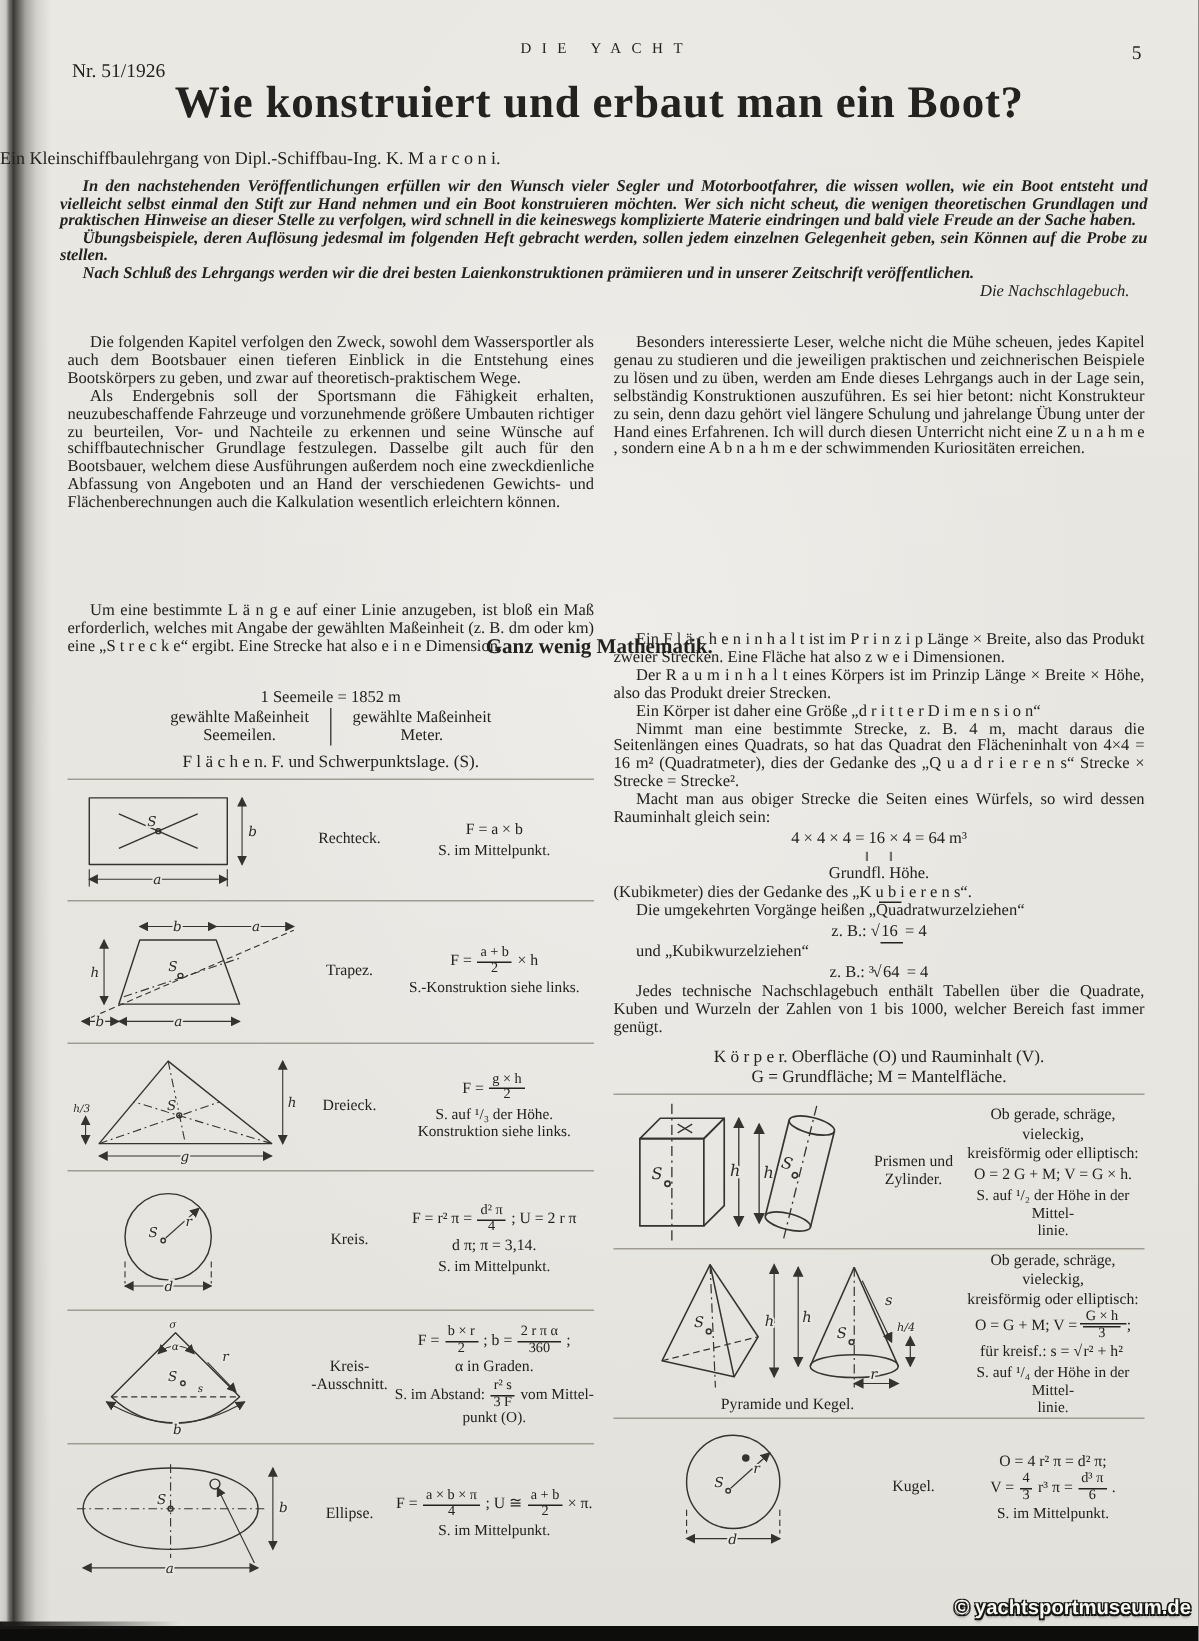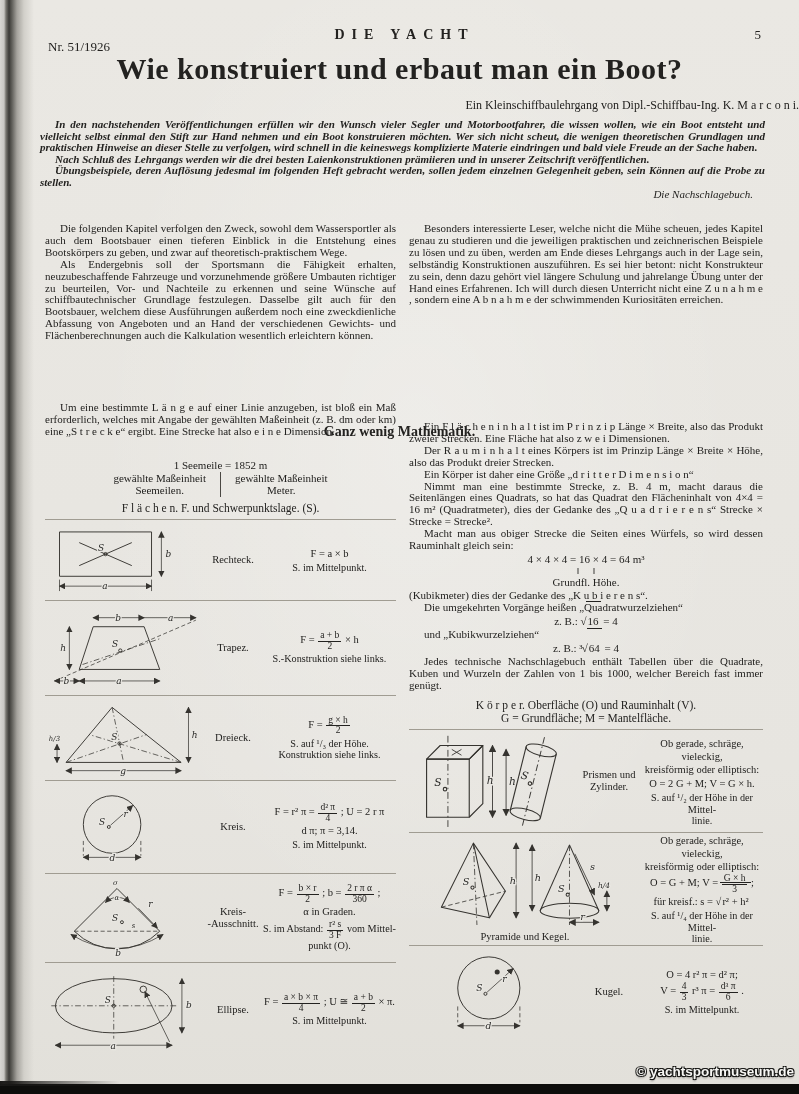--- a/index.html
+++ b/index.html
@@ -12,24 +12,24 @@
   }
   .binding{position:absolute;top:0;left:0;width:34px;height:1094px;
     background:linear-gradient(90deg,#d8d6d2 0,#c9c7c3 4px,#77756f 6px,#3b3a36 9px,#61605b 12px,#a5a39d 17px,#d2d0ca 24px,rgba(0,0,0,0) 34px);}
   .bottombar{position:absolute;left:0;bottom:0;width:799px;height:10px;background:#0d0d0b;}
   .bottombar::before{content:"";position:absolute;left:0;bottom:8px;width:120px;height:5px;
     background:linear-gradient(90deg,#1a1917,rgba(0,0,0,0));}
   .watermark{position:absolute;right:5px;bottom:15px;font:bold 13.5px "Liberation Sans",sans-serif;color:#f8f8f5;
     text-shadow:-1px -1px 0 #151513,1px -1px 0 #151513,-1px 1px 0 #151513,1px 1px 0 #151513,0 2px 2px rgba(0,0,0,.45);}
   #hdr{position:absolute;top:27px;left:48px;right:38px;font-size:13px;}
   #hdr .issue{position:absolute;left:0;top:12px;}
-  #hdr .masthead{position:absolute;left:50%;transform:translateX(-50%);top:0;letter-spacing:7px;font-size:14px;font-weight:bold;}
+  #hdr .masthead{position:absolute;left:50%;transform:translateX(-50%);top:0;letter-spacing:7px;font-size:10px;}
   #hdr .pageno{position:absolute;right:0;top:0;}
   #title{position:absolute;top:52px;left:0;right:0;text-align:center;font-size:30px;font-weight:bold;letter-spacing:.5px;}
-  #byline{position:absolute;top:98px;left:0;right:0;text-align:right;font-size:12px;}
+  #byline{position:absolute;top:98px;left:0;right:0;text-align:left;font-size:12px;}
   #intro{position:absolute;top:119px;left:40px;width:725px;font-style:italic;font-size:11px;line-height:11.6px;}
   #intro p{margin:0;text-indent:15px;text-align:justify;font-weight:bold;font-weight:600;}
   #intro .signoff{text-align:right;padding-right:12px;text-indent:0;}
   #cols{position:absolute;top:223px;left:45px;width:718px;display:flex;gap:13px;}
   .colL{width:351px;} .colR{width:354px;}
   .bodytext p{margin:0;text-indent:15px;text-align:justify;font-size:11px;line-height:11.9px;}
   #mathhead{position:absolute;top:379px;left:0;right:0;text-align:center;font-size:14px;font-weight:bold;margin-top:45px;}
   #mathcols{position:absolute;top:402px;left:45px;width:718px;display:flex;gap:13px;align-items:center;}
   .mtext p{margin:0;text-indent:15px;text-align:justify;font-size:11px;line-height:11.9px;}
   .eq{text-align:center;font-size:11px;line-height:13px;margin:1px 0;}
@@ -82,22 +82,22 @@
     <span class="issue">Nr. 51/1926</span>
     <span class="masthead">DIE YACHT</span>
     <span class="pageno">5</span>
   </div>
 
   <div id="title">Wie konstruiert und erbaut man ein Boot?</div>
   <div id="byline">Ein Kleinschiffbaulehrgang von Dipl.-Schiffbau-Ing. K. M a r c o n i.</div>
 
   <div id="intro">
     <p>In den nachstehenden Veröffentlichungen erfüllen wir den Wunsch vieler Segler und Motorbootfahrer, die wissen wollen, wie ein Boot entsteht und vielleicht selbst einmal den Stift zur Hand nehmen und ein Boot konstruieren möchten.  Wer sich nicht scheut, die wenigen theoretischen Grundlagen und praktischen Hinweise an dieser Stelle zu verfolgen, wird schnell in die keineswegs komplizierte Materie eindringen und bald viele Freude an der Sache haben.</p>
+    <p>Übungsbeispiele, deren Auflösung jedesmal im folgenden Heft gebracht werden, sollen jedem einzelnen Gelegenheit geben, sein Können auf die Probe zu stellen.</p>
     <p>Nach Schluß des Lehrgangs werden wir die drei besten Laienkonstruktionen prämiieren und in unserer Zeitschrift veröffentlichen.</p>
-    <p>Übungsbeispiele, deren Auflösung jedesmal im folgenden Heft gebracht werden, sollen jedem einzelnen Gelegenheit geben, sein Können auf die Probe zu stellen.</p>
     <div class="signoff">Die Nachschlagebuch.</div>
   </div>
 
   <div id="cols">
     <div class="colL bodytext">
       <p>Die folgenden Kapitel verfolgen den Zweck, sowohl dem Wassersportler als auch dem Bootsbauer einen tieferen Einblick in die Entstehung eines Bootskörpers zu geben, und zwar auf theoretisch-praktischem Wege.</p>
       <p>Als Endergebnis soll der Sportsmann die Fähigkeit erhalten, neuzubeschaffende Fahrzeuge und vorzunehmende größere Umbauten richtiger zu beurteilen, Vor- und Nachteile zu erkennen und seine Wünsche auf schiffbautechnischer Grundlage festzulegen.  Dasselbe gilt auch für den Bootsbauer, welchem diese Ausführungen außerdem noch eine zweckdienliche Abfassung von Angeboten und an Hand der verschiedenen Gewichts- und Flächenberechnungen auch die Kalkulation wesentlich erleichtern können.</p>
     </div>
     <div class="colR bodytext">
       <p>Besonders interessierte Leser, welche nicht die Mühe scheuen, jedes Kapitel genau zu studieren und die jeweiligen praktischen und zeichnerischen Beispiele zu lösen und zu üben, werden am Ende dieses Lehrgangs auch in der Lage sein, selbständig Konstruktionen auszuführen.  Es sei hier betont: nicht Konstrukteur zu sein, denn dazu gehört viel längere Schulung und jahrelange Übung unter der Hand eines Erfahrenen.  Ich will durch diesen Unterricht nicht eine Z u n a h m e , sondern eine A b n a h m e  der schwimmenden Kuriositäten erreichen.</p>

